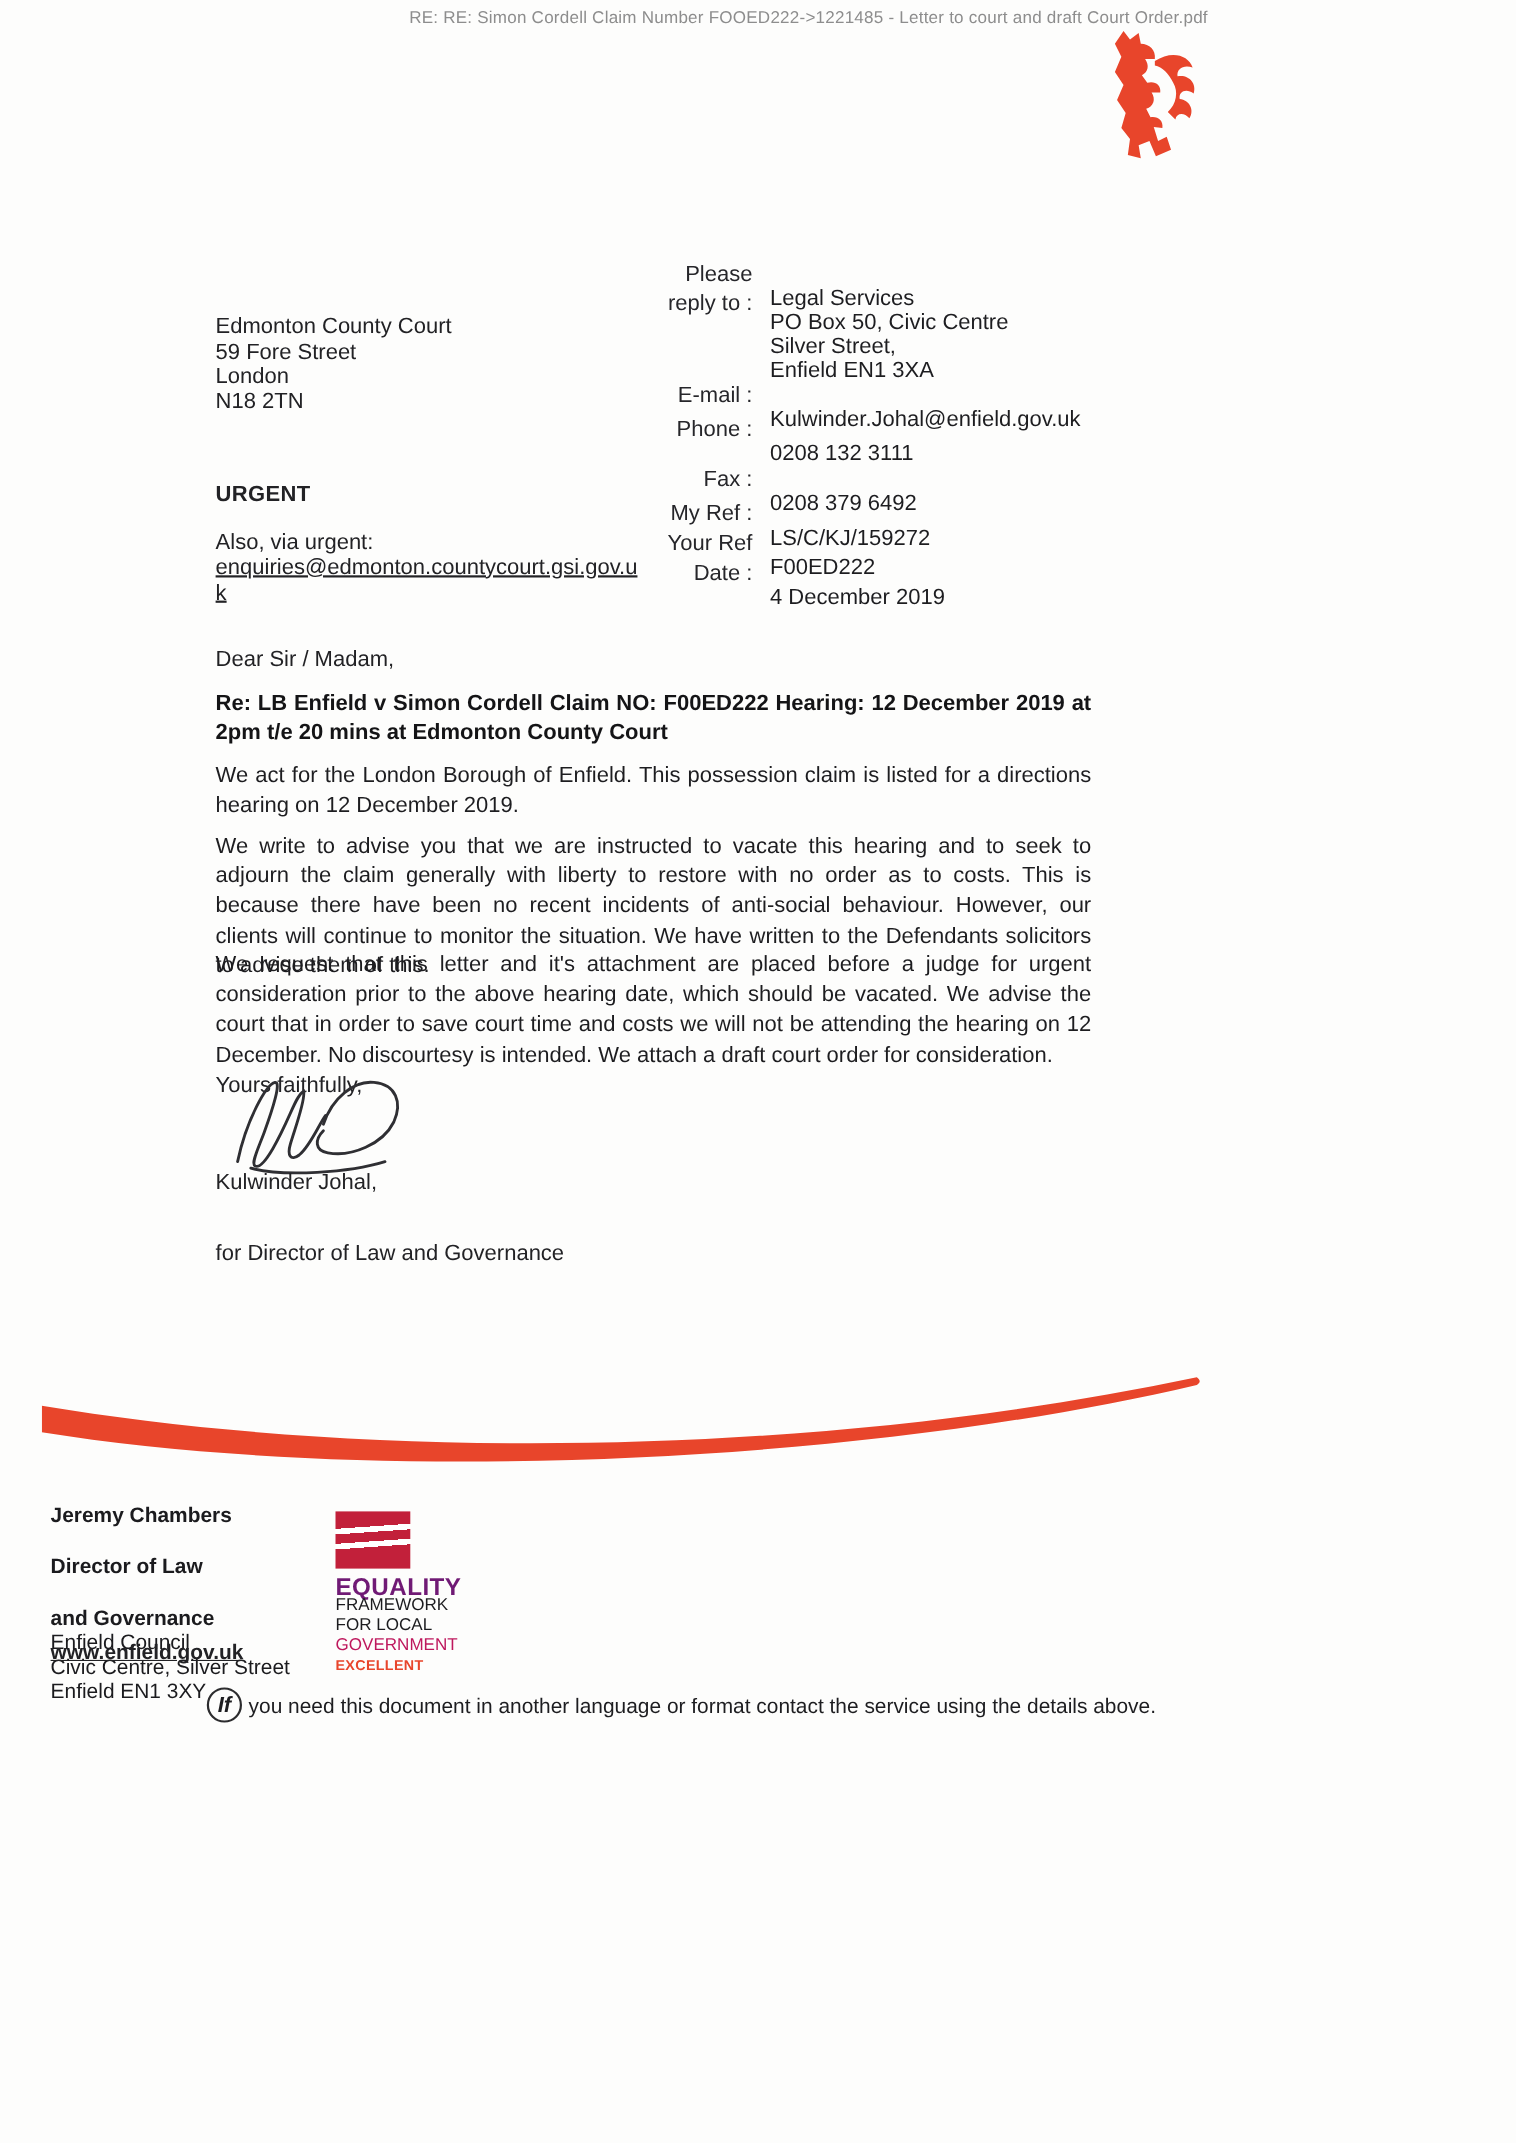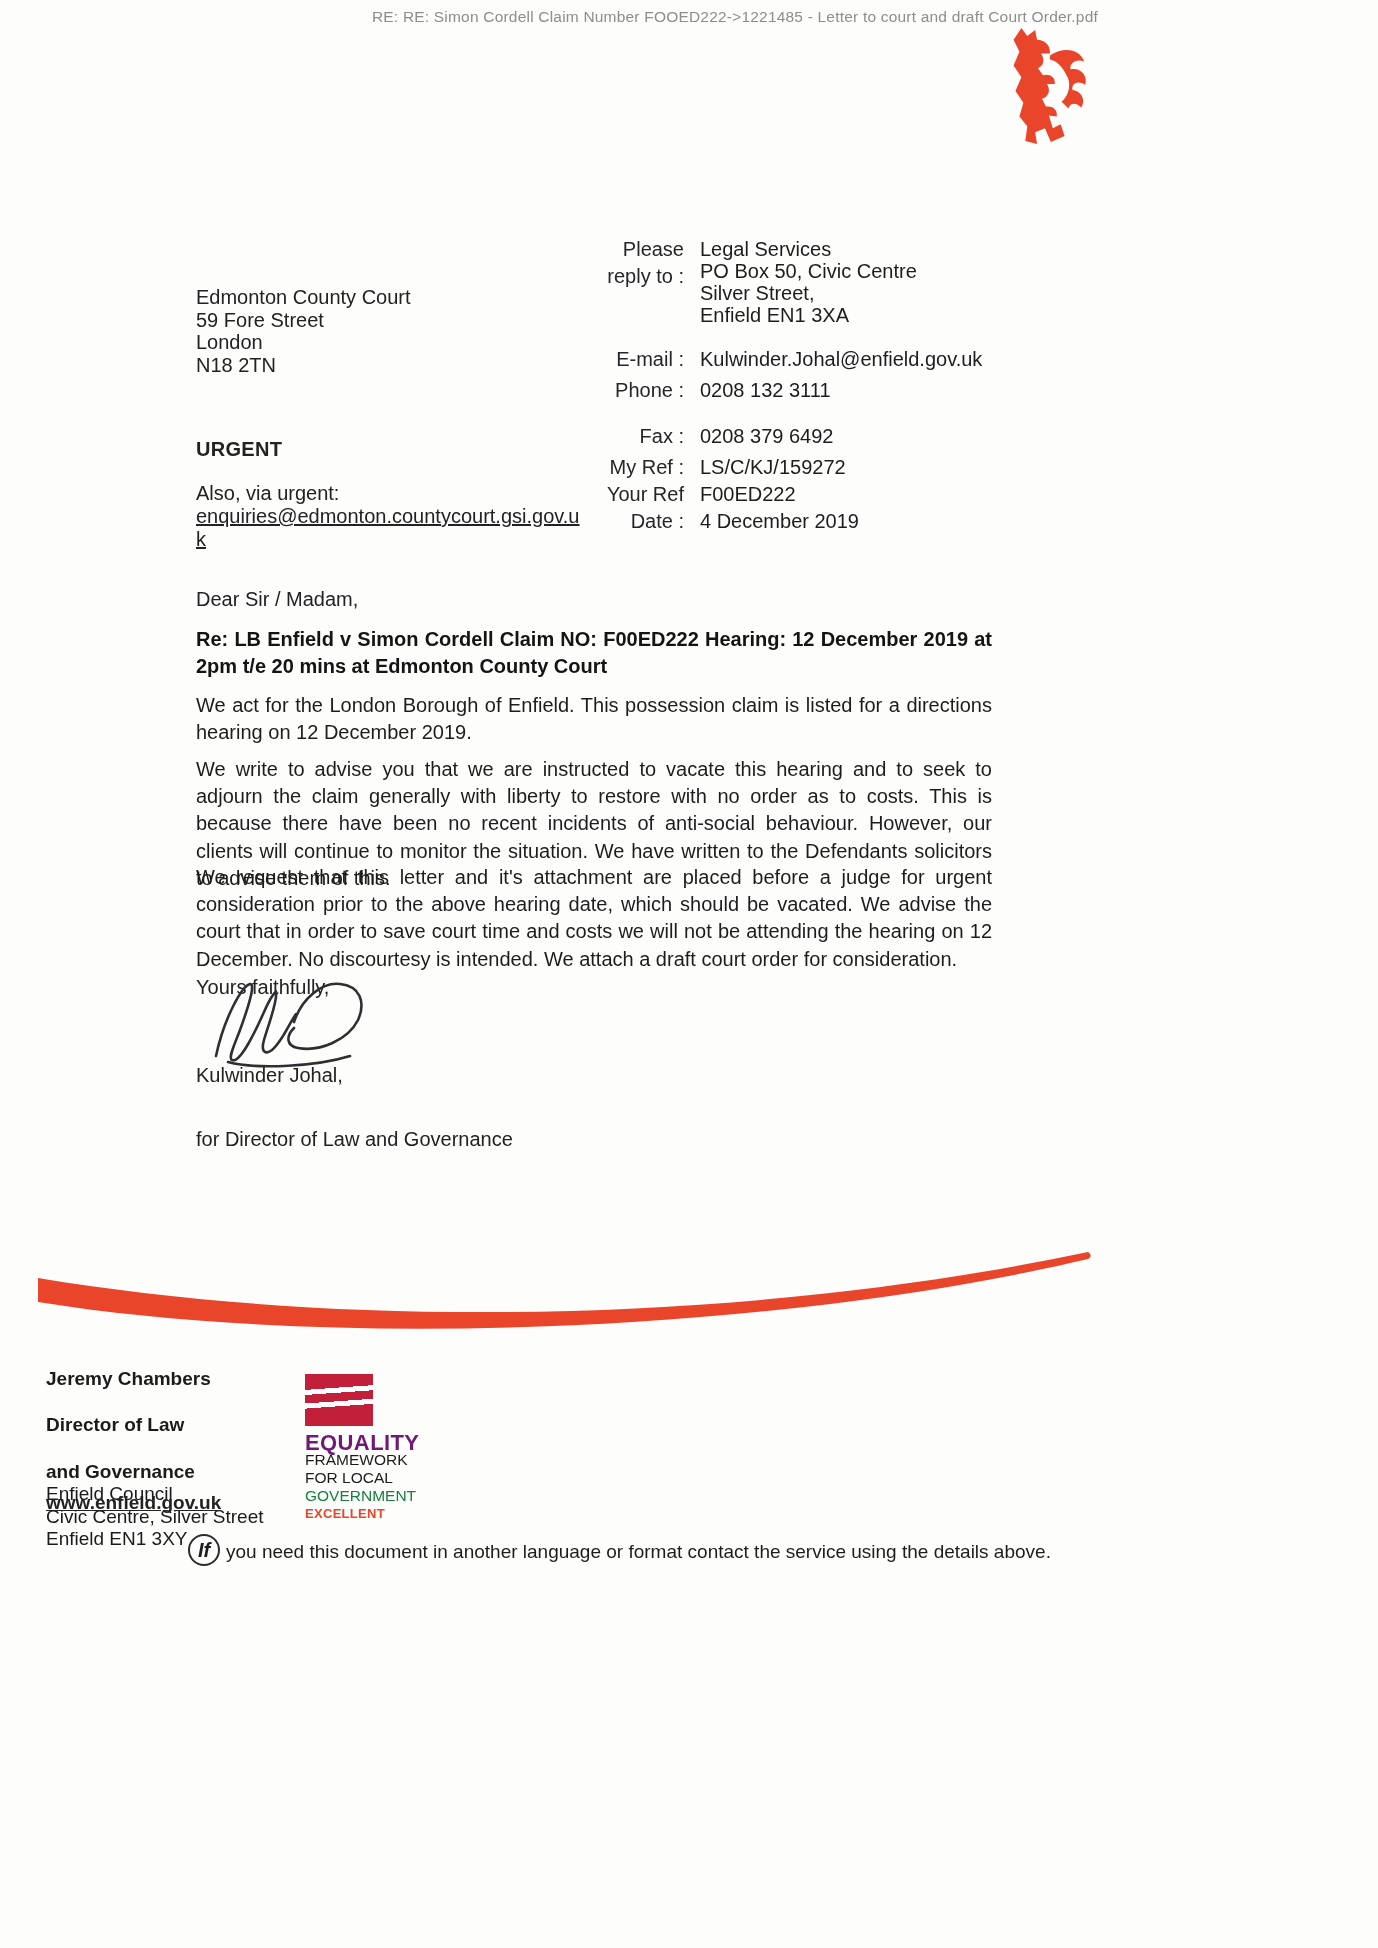--- a/index.html
+++ b/index.html
@@ -25,21 +25,21 @@
   }
   .lion { left:988px; top:26px; }
   
   .recipient { left:196px; top:286px; font-size:20px; line-height:22.6px; }
   .urgent { left:196px; top:438px; font-size:20px; font-weight:bold; letter-spacing:.3px; }
   .also-email { left:196px; top:482px; font-size:20px; }
   .email-line1 { left:196px; top:505px; font-size:20px; text-decoration:underline; }
   .email-line2 { left:196px; top:528px; font-size:20px; text-decoration:underline; }
   
   .clabel { left:520px; width:164px; text-align:right; font-size:20px; color:#26262a; }
-  .cval  { left:700px; font-size:20px; color:#1d1d20; }
+  .cval  { left:700px; font-size:20px; color:#1d1d20;margin-top:22px; }
   .reply-values { line-height:22px; }
   
   .line  { left:196px; font-size:20px; }
   .para {
     left:196px; width:796px; font-size:20px; line-height:27.2px;
     text-align:justify; color:#1d1d20;
   }
   .subject { font-weight:bold; color:#141416; }
   .signature-svg { left:198px; top:976px; }
   
@@ -50,21 +50,21 @@
   .eq-box {
     left:305px; top:1374px; width:68px; height:52px;
     background:linear-gradient(176deg,
       #c2203a 0 28%, #ffffff 28% 37%,
       #c2203a 37% 52%, #ffffff 52% 61%,
       #c2203a 61% 100%);
   }
   .eq-l1 { left:305px; top:1430px; font-size:22px; font-weight:bold; letter-spacing:.4px; color:#701a75; }
   .eq-l2 { left:305px; top:1451px; font-size:15.5px; color:#1c1c1f; }
   .eq-l3 { left:305px; top:1469px; font-size:15.5px; color:#1c1c1f; }
-  .eq-l4 { left:305px; top:1487px; font-size:15.5px; color:#15803d; }
+  .eq-l4 { left:305px; top:1487px; font-size:15.5px; color:#be185d; }
   .eq-l5 { left:305px; top:1506px; font-size:13px; color:#e8452b; font-weight:bold; letter-spacing:.3px; }
   .note-circle {
     left:188px; top:1534px; width:32px; height:32px;
     border:2.5px solid #2c2c2e; border-radius:50%;
     display:flex; align-items:center; justify-content:center;
     font-size:20px; font-weight:bold; font-style:italic; color:#1d1d20;text-align:center;
   }
   .note-text { left:226px; top:1541px; font-size:19px; color:#1d1d20; }
 </style>
 </head>

